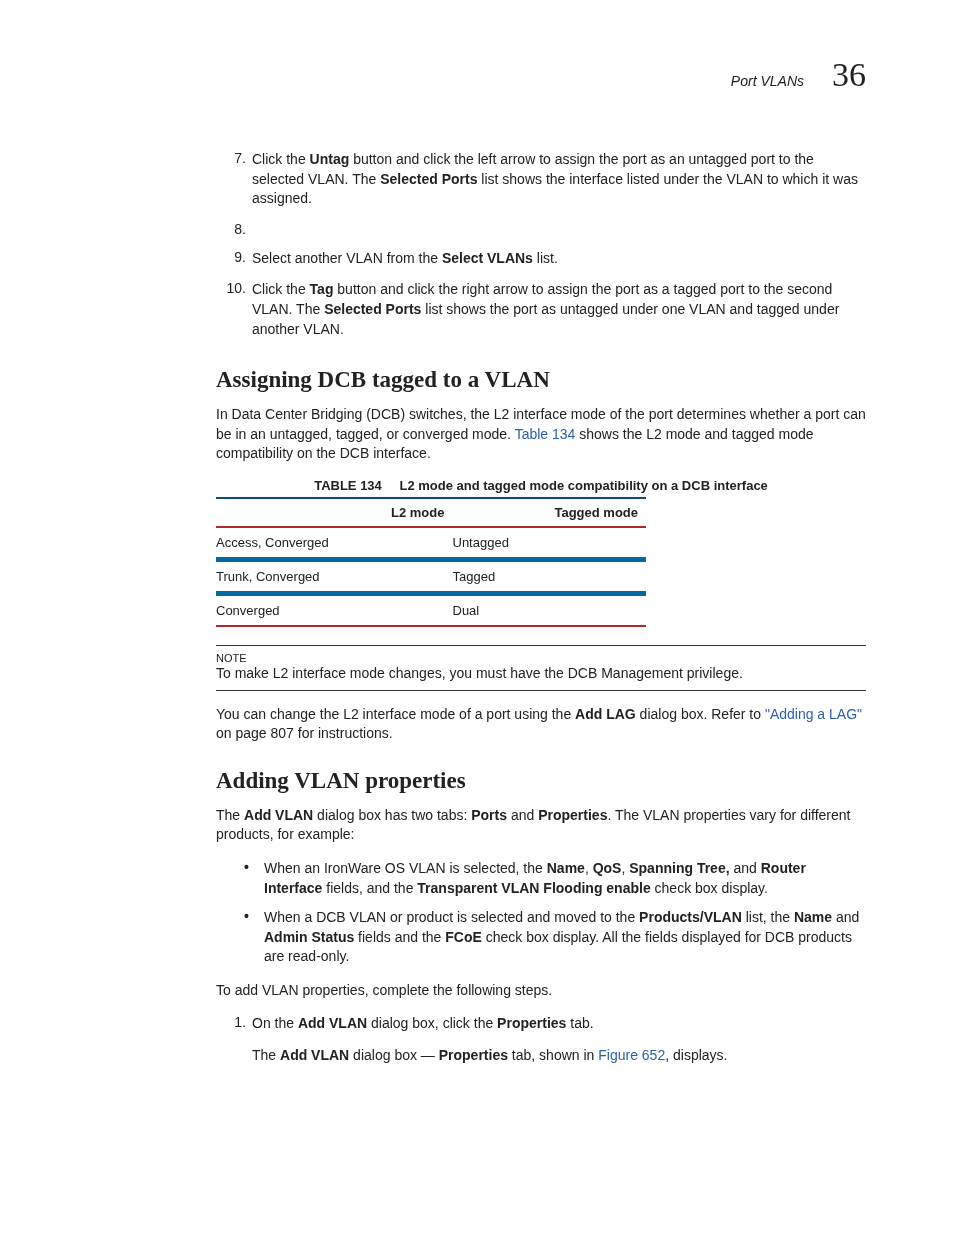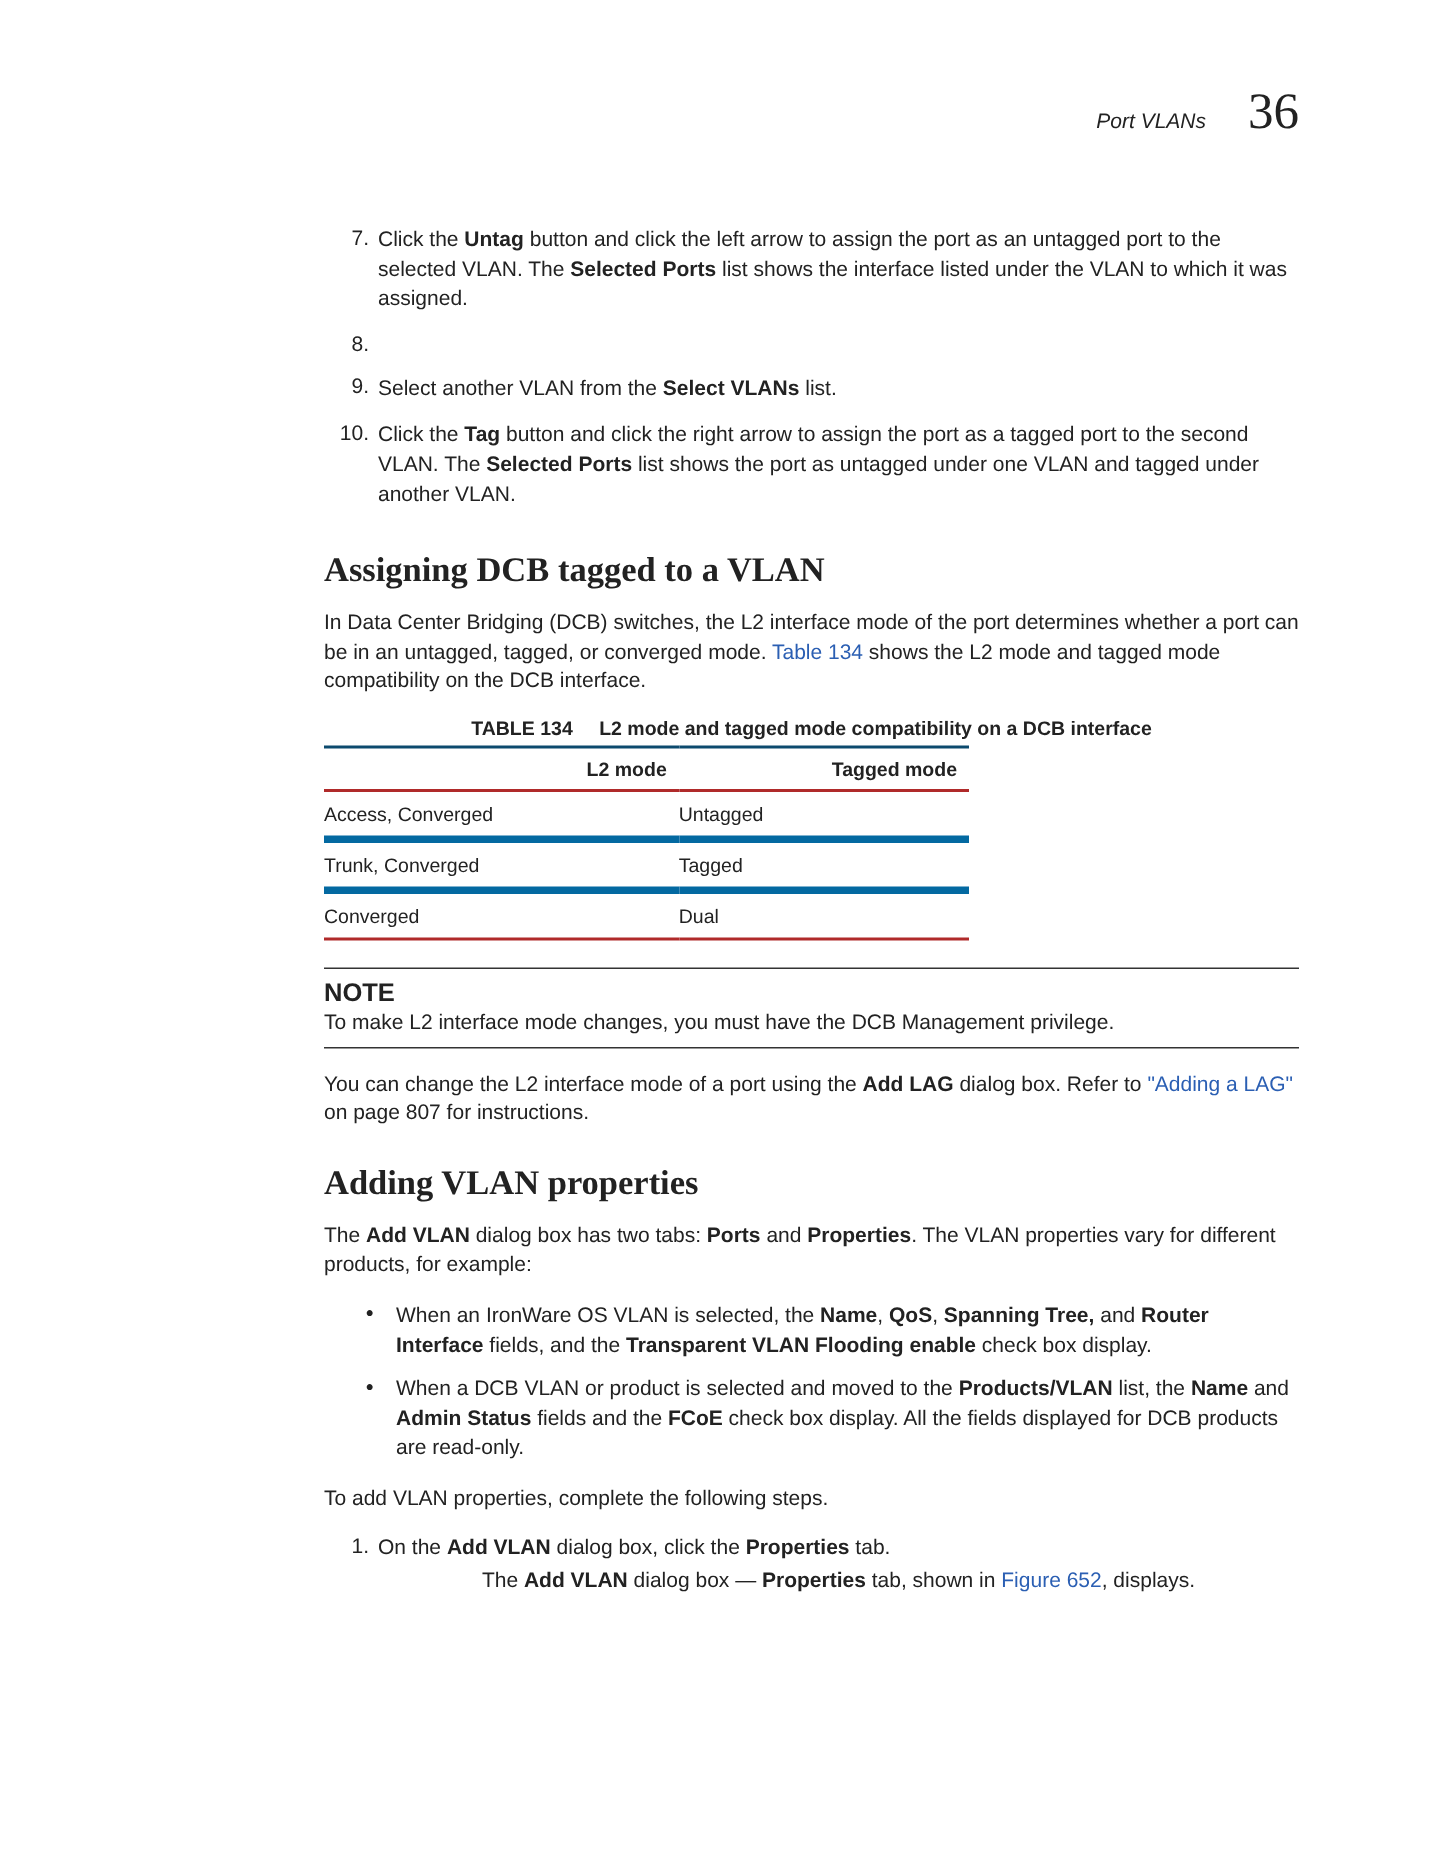--- a/index.html
+++ b/index.html
@@ -44,23 +44,22 @@
     width: 30px;
     flex: none;
     text-align: right;
     padding-right: 6px;
   }
   .step-body {
     flex: 1;
     line-height: 1.4;
   }
   .step-sub {
-    margin-top: 2px;
-    line-height: 1.4;
-    text-align: center;
+    margin-top: 12px;
+    line-height: 1.4;
   }
   .h2 {
     font-family: Georgia, 'Times New Roman', serif;
     font-size: 23px;
     font-weight: 600;
     margin: 24px 0 12px 128px;
   }
   .para {
     margin: 0 0 14px 128px;
     line-height: 1.4;
@@ -94,22 +93,22 @@
   table.data tr:last-child td {
     border-bottom: 2px solid #b02a2a;
   }
   .note-block {
     margin: 0 0 14px 128px;
     border-top: 1px solid #333;
     border-bottom: 1px solid #333;
     padding: 6px 0;
   }
   .note-label {
-    font-weight: bold;
-    font-size: 17px;
+    font-weight: normal;
+    font-size: 11px;
   }
   .note-text {
     line-height: 1.4;
   }
   .bullets {
     margin: 0 0 14px 128px;
     padding: 0;
   }
   .bullet-row {
     display: flex;

